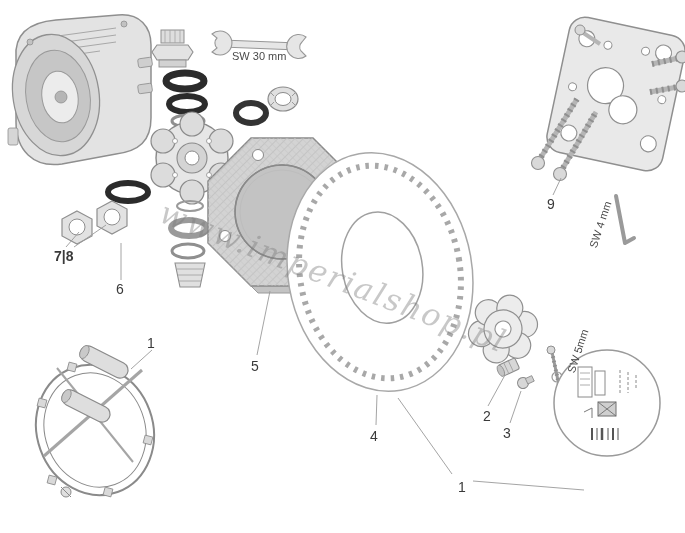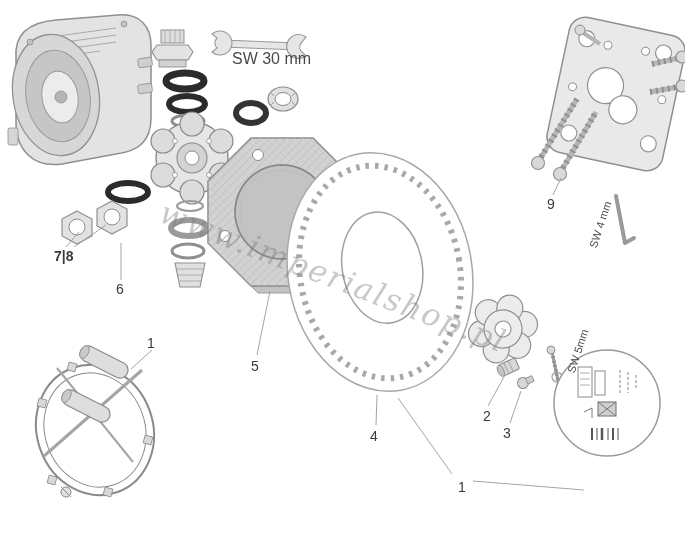--- a/index.html
+++ b/index.html
@@ -1,21 +1,21 @@
 <!DOCTYPE html>
 <html><head>
 <meta charset="utf-8">
 <style>
   * { margin:0; padding:0; box-sizing:border-box; }
   html,body { width:685px; height:533px; }
   body { background:#ffffff; font-family:"Liberation Sans", sans-serif; overflow:hidden; }
   .stage { position:relative; width:685px; height:533px; background:#fff; }
   svg.art { position:absolute; left:0; top:0; z-index:1; }
   .lbl { position:absolute; font-size:14px; color:#3a3a3a; z-index:6; line-height:1; white-space:nowrap; }
-  .sw  { font-size:16px; color:#4a4a4a; }
+  .sw  { font-size:11px; color:#4a4a4a; }
   .rot { transform-origin:0 0; transform:rotate(-72deg); font-size:11px; }
   .watermark {
     position:absolute; left:168px; top:194px; z-index:5;
     font-family:"DejaVu Serif", serif; font-style:italic;
     font-size:31px; letter-spacing:2px; color:rgba(125,125,125,0.42);
     transform:rotate(21deg); transform-origin:0 0; white-space:nowrap;
     pointer-events:none;
   }
 </style>
 </head>

